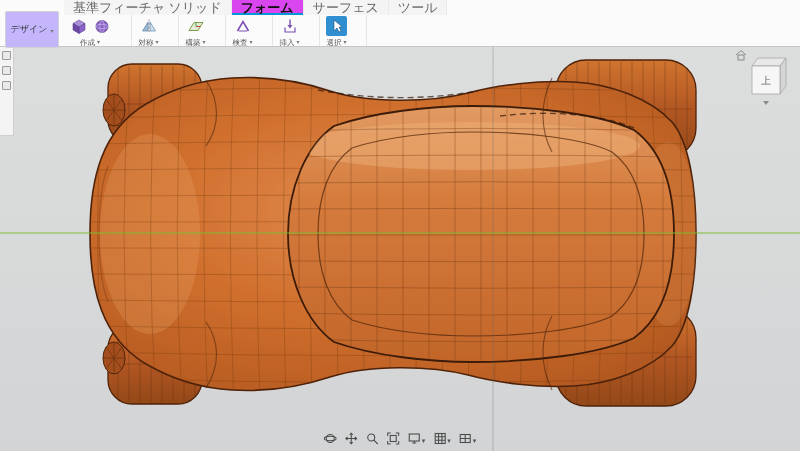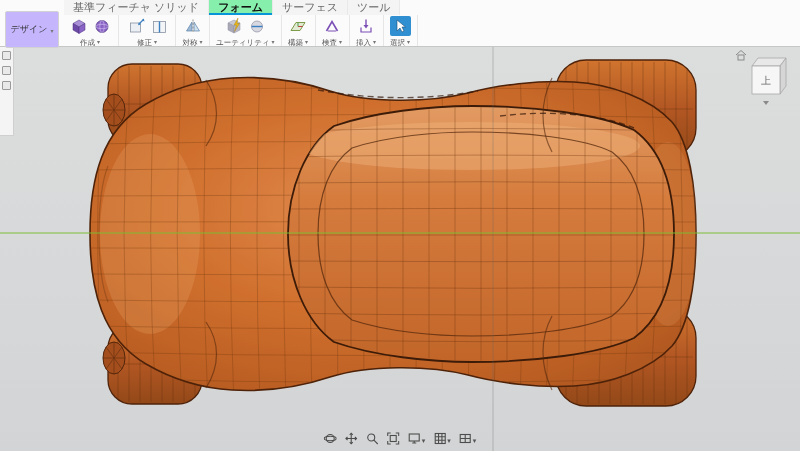--- a/index.html
+++ b/index.html
@@ -6,26 +6,26 @@
   .app{position:relative;width:800px;height:451px;overflow:hidden;background:#d8d9da;
        font-family:"Liberation Sans","DejaVu Sans",sans-serif;user-select:none;}
 
   
   .toolbar{position:absolute;top:0;left:0;right:0;height:46px;background:#fbfbfb;
            border-bottom:1px solid #c6c6c6;z-index:6;}
   .design-btn{position:absolute;left:5px;top:11px;width:52px;height:35px;border:1px solid #d2d2d2;
               border-radius:2px;background:#c4b5fd;font-size:9px;color:#333;display:flex;
               align-items:center;justify-content:center;gap:3px;cursor:pointer;}
   .tabs{position:absolute;left:64px;top:0;height:15px;display:flex;background:#f4f4f4;}
-  .tab{font-size:11px;color:#666;padding:0 9px;display:flex;align-items:center;
-       border-right:1px solid #e9e9e9;white-space:nowrap;cursor:pointer;}
-  .tab.active{color:#111;font-weight:bold;background:#86efac;box-shadow:inset 0 -2px 0 #0696d7;text-align:center;}
+  .tab{font-size:13px;color:#666;padding:0 9px;display:flex;align-items:center;
+       border-right:1px solid #e9e9e9;white-space:nowrap;cursor:pointer;font-family:Liberation Serif, serif;}
+  .tab.active{color:#111;font-weight:bold;background:#d946ef;box-shadow:inset 0 -2px 0 #0696d7;text-align:center;}
   .groups{position:absolute;left:62px;top:15px;height:31px;display:flex;}
   .tgroup{display:flex;flex-direction:column;align-items:center;justify-content:flex-start;
-          padding:1px 6px 0 6px;border-right:1px solid #e6e6e6;}
+          padding:1px 19px 0 6px;border-right:1px solid #e6e6e6;}
   .gicons{display:flex;gap:2px;align-items:center;height:20px;}
   .tbtn{width:21px;height:20px;display:flex;align-items:center;justify-content:center;border:none;
         background:transparent;padding:0;cursor:pointer;border-radius:2px;}
   .tbtn.active-tool{background:#2f8fd0;}
   .glabel{font-size:7.5px;color:#555;display:flex;align-items:center;gap:2px;line-height:9px;
           white-space:nowrap;cursor:pointer;margin-top:1px;}
   .caret::after{content:"▾";font-size:6px;color:#777;}
   .ncaret::after{content:"▾";font-size:7px;color:#555;}
 
   
@@ -91,81 +91,37 @@
               <ellipse cx="9" cy="9.5" rx="2.2" ry="6" fill="none" stroke="#d6c6f2" stroke-width=".6"></ellipse>
             </svg>
           </button>
         </div>
         <div class="glabel">
           <span>作成</span>
           <span class="caret"></span>
         </div>
       </div>
 
-      <div class="tgroup">
-        <div class="gicons">
-          <button class="tbtn">
-            <svg width="18" height="18" viewBox="0 0 18 18">
-              <rect x="3.5" y="6" width="10" height="9" fill="#eceff3" stroke="#8a93a3" stroke-width=".8"></rect>
-              <line x1="12" y1="7" x2="16.5" y2="2.5" stroke="#3a7fc1" stroke-width="1.2"></line>
-              <polygon points="16.8,1.5 17.5,4.5 14.8,3.2" fill="#3a7fc1"></polygon>
-              <polygon points="11,8.3 11.8,5.4 13.8,7.5" fill="#3a7fc1"></polygon>
-            </svg>
-          </button>
-          <button class="tbtn">
-            <svg width="18" height="18" viewBox="0 0 18 18">
-              <rect x="3.5" y="4.5" width="12" height="11" fill="#f3f4f6" stroke="#8a93a3" stroke-width=".8"></rect>
-              <line x1="9.5" y1="4.5" x2="9.5" y2="15.5" stroke="#3a7fc1" stroke-width="1.4"></line>
-            </svg>
-          </button>
-        </div>
-        <div class="glabel">
-          <span>修正</span>
-          <span class="caret"></span>
-        </div>
-      </div>
 
       <div class="tgroup">
         <div class="gicons">
           <button class="tbtn">
             <svg width="18" height="18" viewBox="0 0 18 18">
               <polygon points="2.5,14 8,5 8,14" fill="#9db9d6" stroke="#5d82a8" stroke-width=".7"></polygon>
               <polygon points="15.5,14 10,5 10,14" fill="#cfe0ef" stroke="#5d82a8" stroke-width=".7"></polygon>
               <line x1="9" y1="2.5" x2="9" y2="16" stroke="#777" stroke-width=".8" stroke-dasharray="2 1.5"></line>
             </svg>
           </button>
         </div>
         <div class="glabel">
           <span>対称</span>
           <span class="caret"></span>
         </div>
       </div>
 
-      <div class="tgroup">
-        <div class="gicons">
-          <button class="tbtn">
-            <svg width="18" height="18" viewBox="0 0 18 18">
-              <polygon points="3,6 9,3 15,6 9,9" fill="#c9c9d4" stroke="#8e8ea0" stroke-width=".5"></polygon>
-              <polygon points="3,6 9,9 9,16 3,13" fill="#a9a9b8" stroke="#8e8ea0" stroke-width=".5"></polygon>
-              <polygon points="15,6 9,9 9,16 15,13" fill="#b9b9c8" stroke="#8e8ea0" stroke-width=".5"></polygon>
-              <polygon points="13,1 9,8 11.5,8 9.5,14.5 14.5,6.5 12,6.5" fill="#e8b71e" stroke="#a87f0a" stroke-width=".4"></polygon>
-            </svg>
-          </button>
-          <button class="tbtn">
-            <svg width="18" height="18" viewBox="0 0 18 18">
-              <circle cx="9" cy="9.5" r="5.5" fill="#d8d8e0" stroke="#9a9aac" stroke-width=".8"></circle>
-              <line x1="3.5" y1="9.5" x2="14.5" y2="9.5" stroke="#3a7fc1" stroke-width="1.4"></line>
-            </svg>
-          </button>
-        </div>
-        <div class="glabel">
-          <span>ユーティリティ</span>
-          <span class="caret"></span>
-        </div>
-      </div>
 
       <div class="tgroup">
         <div class="gicons">
           <button class="tbtn">
             <svg width="18" height="18" viewBox="0 0 18 18">
               <polygon points="2,13.5 7,5.5 16,5.5 11,13.5" fill="#e2ead4" stroke="#7d9c4a" stroke-width="1"></polygon>
               <line x1="9" y1="9.5" x2="13.5" y2="9.5" stroke="#c24040" stroke-width="1"></line>
               <line x1="9" y1="9.5" x2="9" y2="5.8" stroke="#4a9c4a" stroke-width="1"></line>
             </svg>
           </button>

